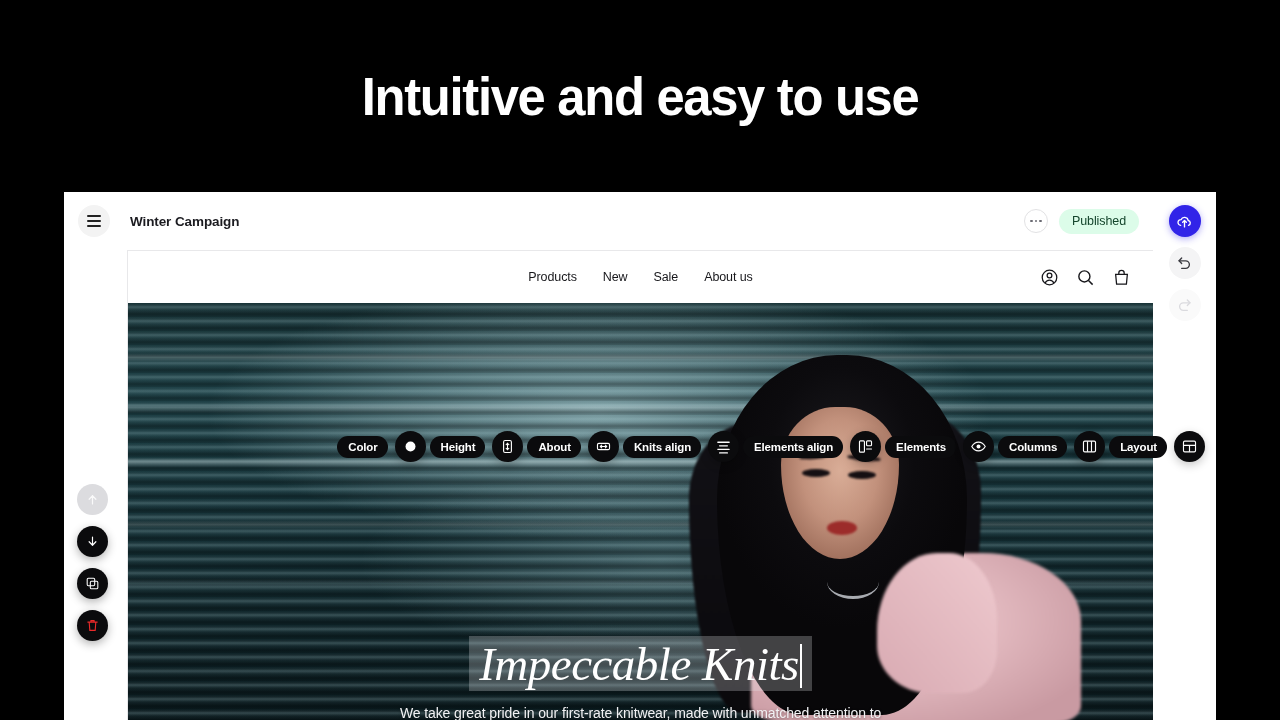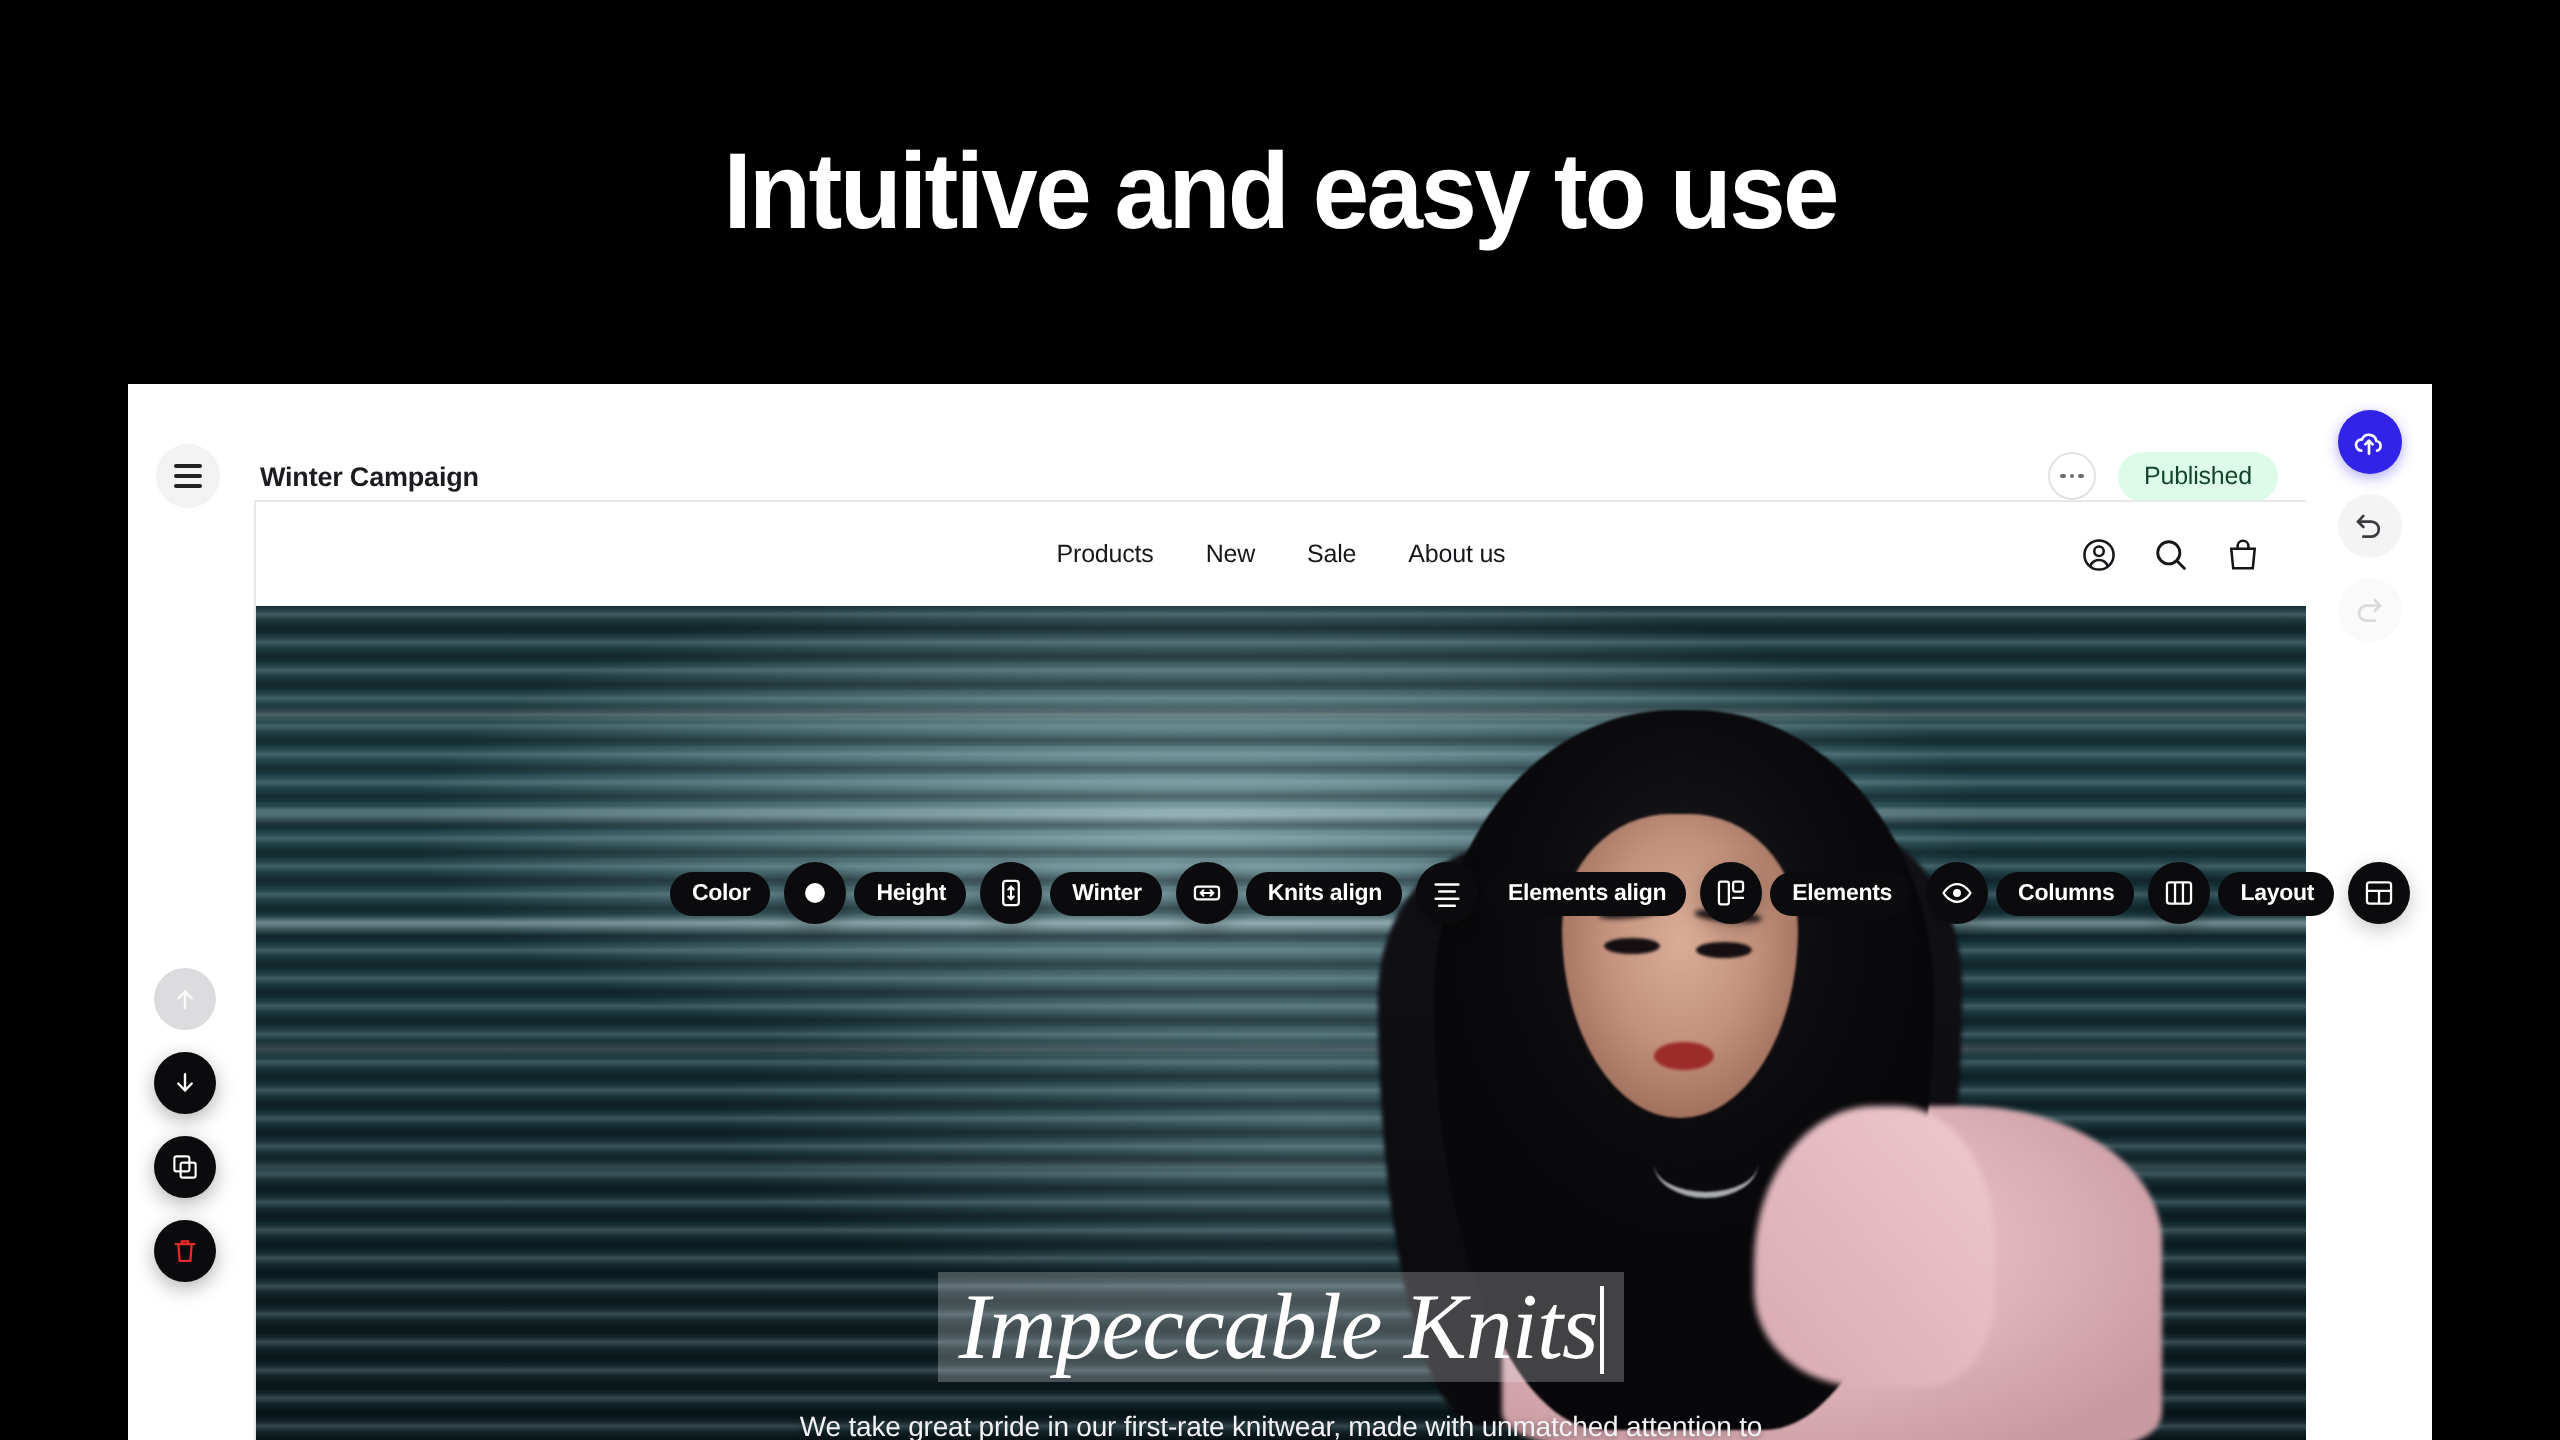--- a/index.html
+++ b/index.html
@@ -29,21 +29,21 @@
   .app {
     position: absolute;
     left: 64px; top: 192px;
     width: 1152px; height: 528px;
     background: #ffffff;
     overflow: hidden;
   }
 
   
   .topbar {
-    position: absolute; left: 0; top: 17px;
+    position: absolute; left: 0; top: 0;
     width: 1089px; height: 58px;
     background: #fff;
     display: flex; align-items: center;
   }
   .hamburger-btn {
     width: 32px; height: 32px; margin-left: 14px;
     border-radius: 50%;
     background: #f3f3f3;
     display: flex; flex-direction: column;
     align-items: center; justify-content: center; gap: 3px;
@@ -401,21 +401,21 @@
       <div class="prop-row">
         <div class="prop-label">Height</div>
         <div class="prop-btn">
           <svg width="17" height="17" viewBox="0 0 24 24" fill="none" color="#fff">
             <rect x="6.5" y="3.5" width="11" height="17" rx="2" stroke="#fff" stroke-width="1.6" fill="none"></rect>
             <path d="M12 7.5v9M12 7.5l-1.9 2M12 7.5l1.9 2M12 16.5l-1.9-2M12 16.5l1.9-2" stroke="#fff" stroke-width="1.5" stroke-linecap="round" fill="none"></path>
           </svg>
         </div>
       </div>
       <div class="prop-row">
-        <div class="prop-label">Winter</div>
+        <div class="prop-label">About</div>
         <div class="prop-btn">
           <svg width="17" height="17" viewBox="0 0 24 24" fill="none" color="#fff">
             <rect x="3.5" y="7.5" width="17" height="9" rx="2" stroke="#fff" stroke-width="1.6" fill="none"></rect>
             <path d="M7.5 12h9M7.5 12l2-1.9M7.5 12l2 1.9M16.5 12l-2-1.9M16.5 12l-2 1.9" stroke="#fff" stroke-width="1.5" stroke-linecap="round" fill="none"></path>
           </svg>
         </div>
       </div>
       <div class="prop-row">
         <div class="prop-label">Knits align</div>
         <div class="prop-btn">

